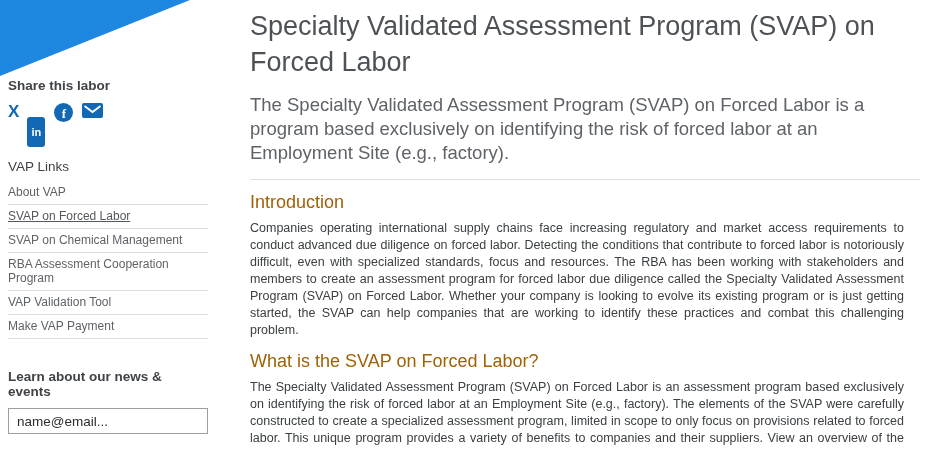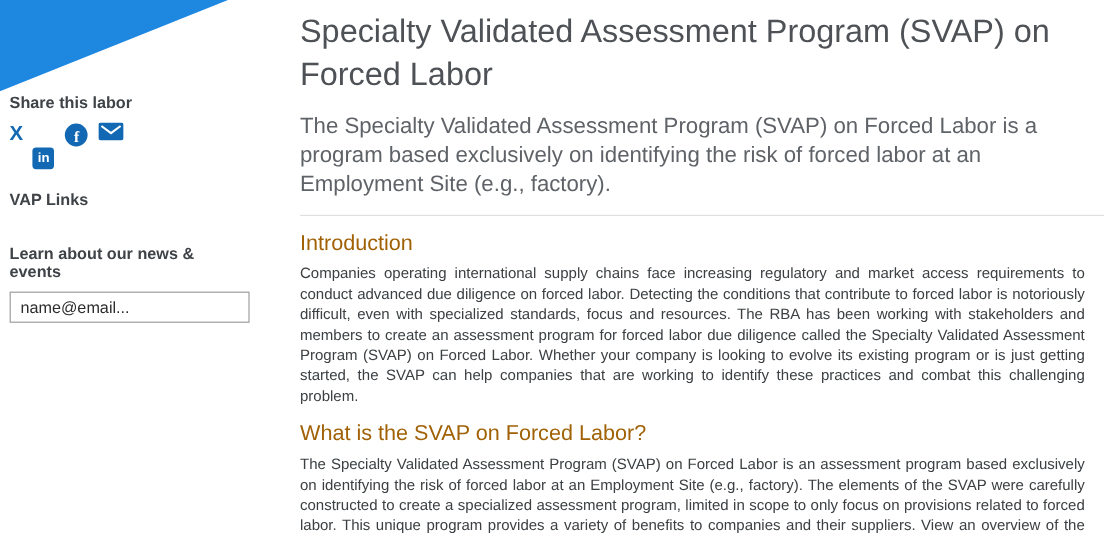--- a/index.html
+++ b/index.html
@@ -24,34 +24,34 @@
   .share-heading {
     margin-top: 78px;
     font-size: 13.5px; font-weight: bold; color: #3f4347;
   }
   .share-icons { margin-top: 9px; display: flex; align-items: center; gap: 9px; height: 20px; }
   .icon-x {
     font-size: 17px; font-weight: bold; color: #1268b3;
     line-height: 18px; cursor: pointer; letter-spacing: -1px;
   }
   .icon-sq {
-    width: 18px; height: 18px; border-radius: 3px; background: #1268b3;
+    width: 18px; height: 30px; border-radius: 3px; background: #1268b3;
     color: #fff; font-size: 11px; font-weight: bold;
     display: flex; align-items: center; justify-content: center; cursor: pointer; margin-top: 40px;
   }
   .icon-circle {
     width: 19px; height: 19px; border-radius: 50%; background: #1268b3;
     color: #fff; font-size: 13px; font-weight: bold; font-family: "Liberation Serif", serif;
     display: flex; align-items: flex-end; justify-content: center; cursor: pointer;
     overflow: hidden;
   }
   .icon-mail { cursor: pointer; display: block; }
   .links-heading {
     margin-top: 37px;
-    font-size: 13.5px; font-weight: bold; color: #3f4347;
+    font-size: 13.5px; font-weight: normal; color: #3f4347;
   }
   .nav-list { margin-top: 7px; }
   .nav-item {
     display: block;
     font-size: 12px; color: #5f6368; text-decoration: none;
     padding: 4px 0 5px 0;
     border-bottom: 1px solid #ddd;
     cursor: pointer;
   }
   .nav-item.active { text-decoration: underline; color: #55595e; }
@@ -114,20 +114,28 @@
     <span class="icon-mail">
       <svg width="21" height="15" viewBox="0 0 21 15">
         <rect x="0" y="0" width="21" height="15" rx="2" fill="#1268b3"></rect>
         <path d="M2.5 3 L10.5 9 L18.5 3" fill="none" stroke="#ffffff" stroke-width="1.8"></path>
       </svg>
     </span>
   </div>
 
   <div class="links-heading">VAP Links</div>
 
+  <nav class="nav-list">
+    <a class="nav-item">About VAP</a>
+    <a class="nav-item active">SVAP on Forced Labor</a>
+    <a class="nav-item">SVAP on Chemical Management</a>
+    <a class="nav-item">RBA Assessment Cooperation Program</a>
+    <a class="nav-item">VAP Validation Tool</a>
+    <a class="nav-item">Make VAP Payment</a>
+  </nav>
 
   <div class="news-heading">Learn about our news &amp; events</div>
   <input class="email-input" type="text" placeholder="name@email..." style="">
   
 
 </div>
 
 <div class="main">
 
   <h1 class="page-title">Specialty Validated Assessment Program (SVAP) on Forced Labor</h1>

